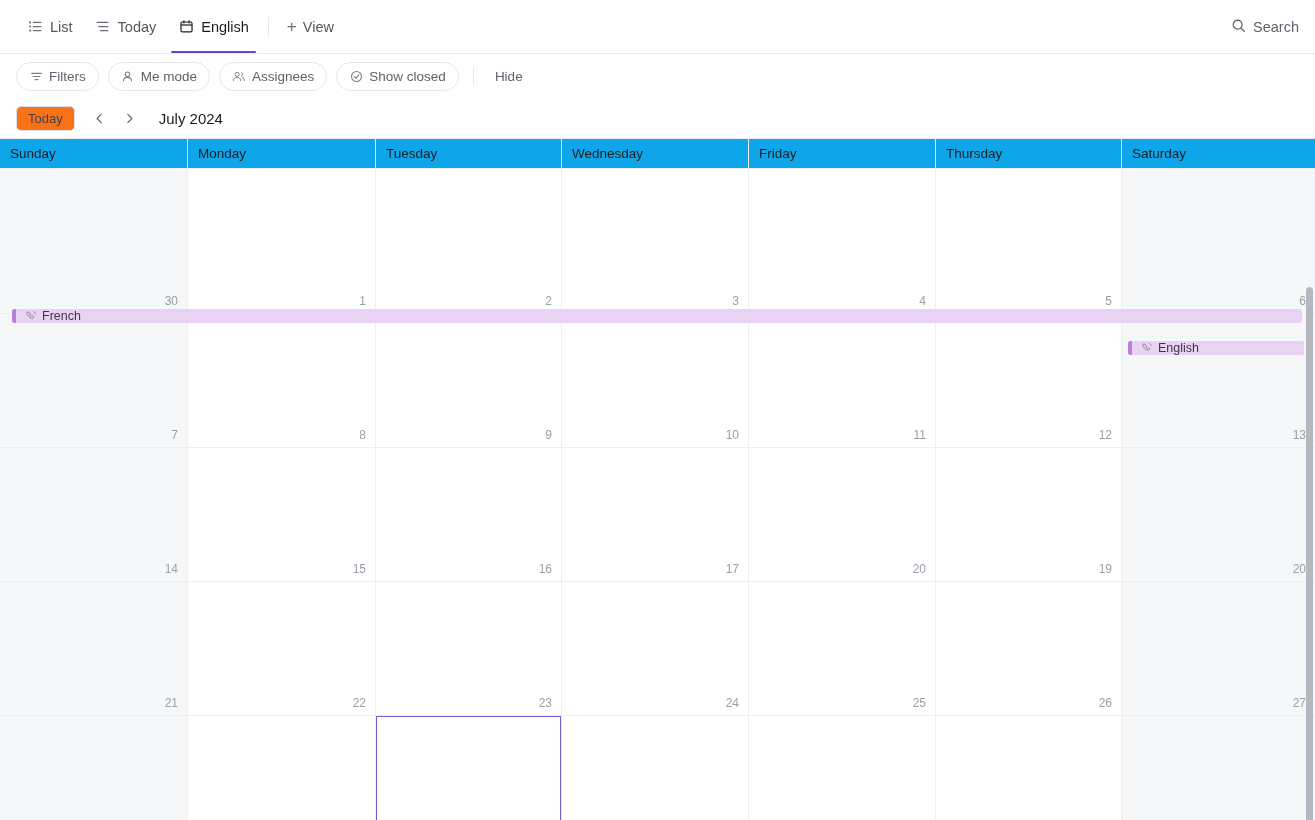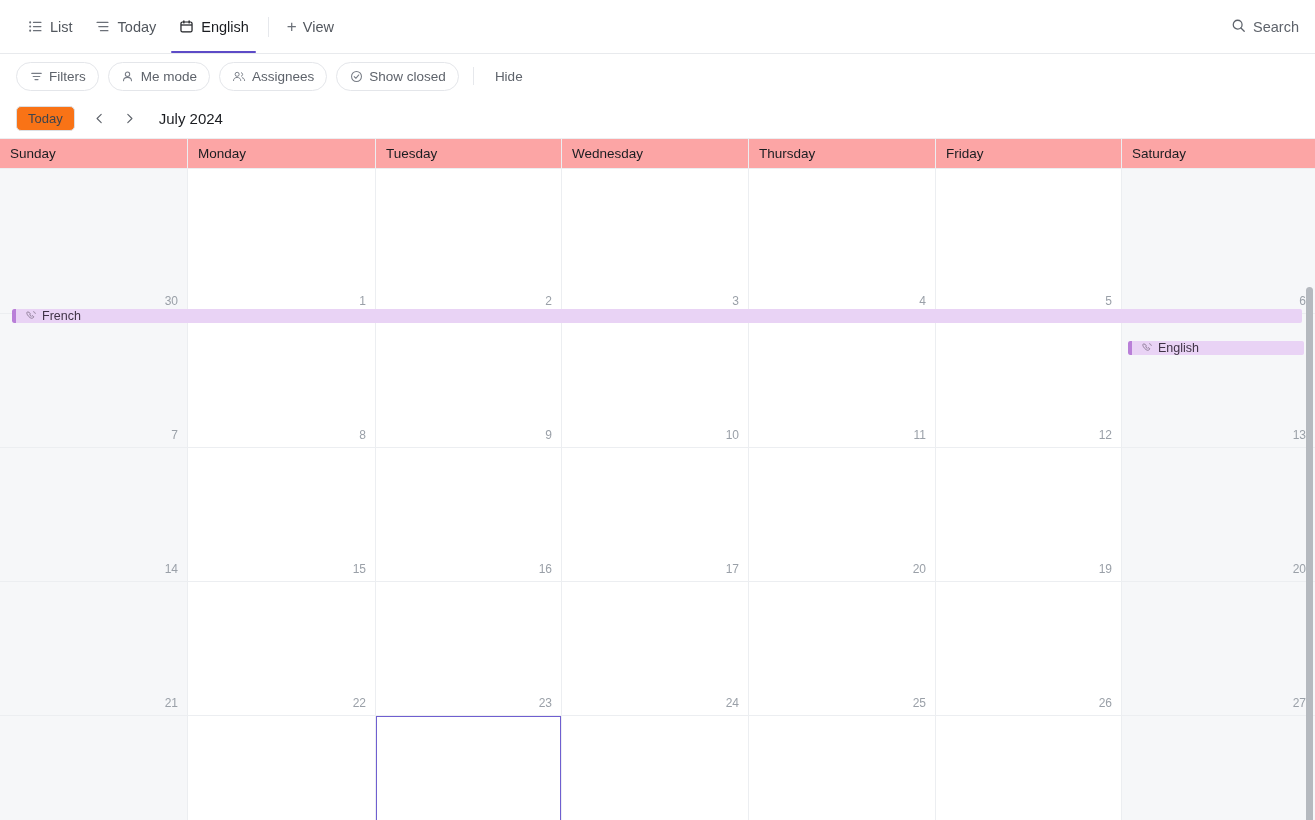--- a/index.html
+++ b/index.html
@@ -91,21 +91,21 @@
   }
   .nav-prev { margin-left: 8px; }
   .monthlabel { font-size: 15px; color: #1b1d21; margin-left: 12px; white-space: nowrap; }
 
   
   .calwrap { flex: 1; position: relative; overflow: hidden; border-top: 1px solid #eceef1; }
   .dayheader {
     display: grid;
     grid-template-columns: 188px 188px 186px 187px 187px 186px 193px;
     height: 30px; min-height: 30px;
-    background: #fca5a5;
+    background: #0ea5e9;
     border-bottom: 1px solid #eceef1;
   }
   .dayheader .dh {
     display: flex; align-items: center;
     padding-left: 10px;
     font-size: 13.5px; color: #1b1d21;
     border-right: 1px solid #eceef1;
   }
   .dayheader .dh:last-child { border-right: none; }
 
@@ -304,24 +304,24 @@
         <div class="dh">
           <span>Monday</span>
         </div>
         <div class="dh">
           <span>Tuesday</span>
         </div>
         <div class="dh">
           <span>Wednesday</span>
         </div>
         <div class="dh">
+          <span>Friday</span>
+        </div>
+        <div class="dh">
           <span>Thursday</span>
-        </div>
-        <div class="dh">
-          <span>Friday</span>
         </div>
         <div class="dh">
           <span>Saturday</span>
         </div>
       </div>
 
     <div class="gridbody" id="gridbody">
 
     <div class="weekrow r0">
           <div class="cell weekend">

